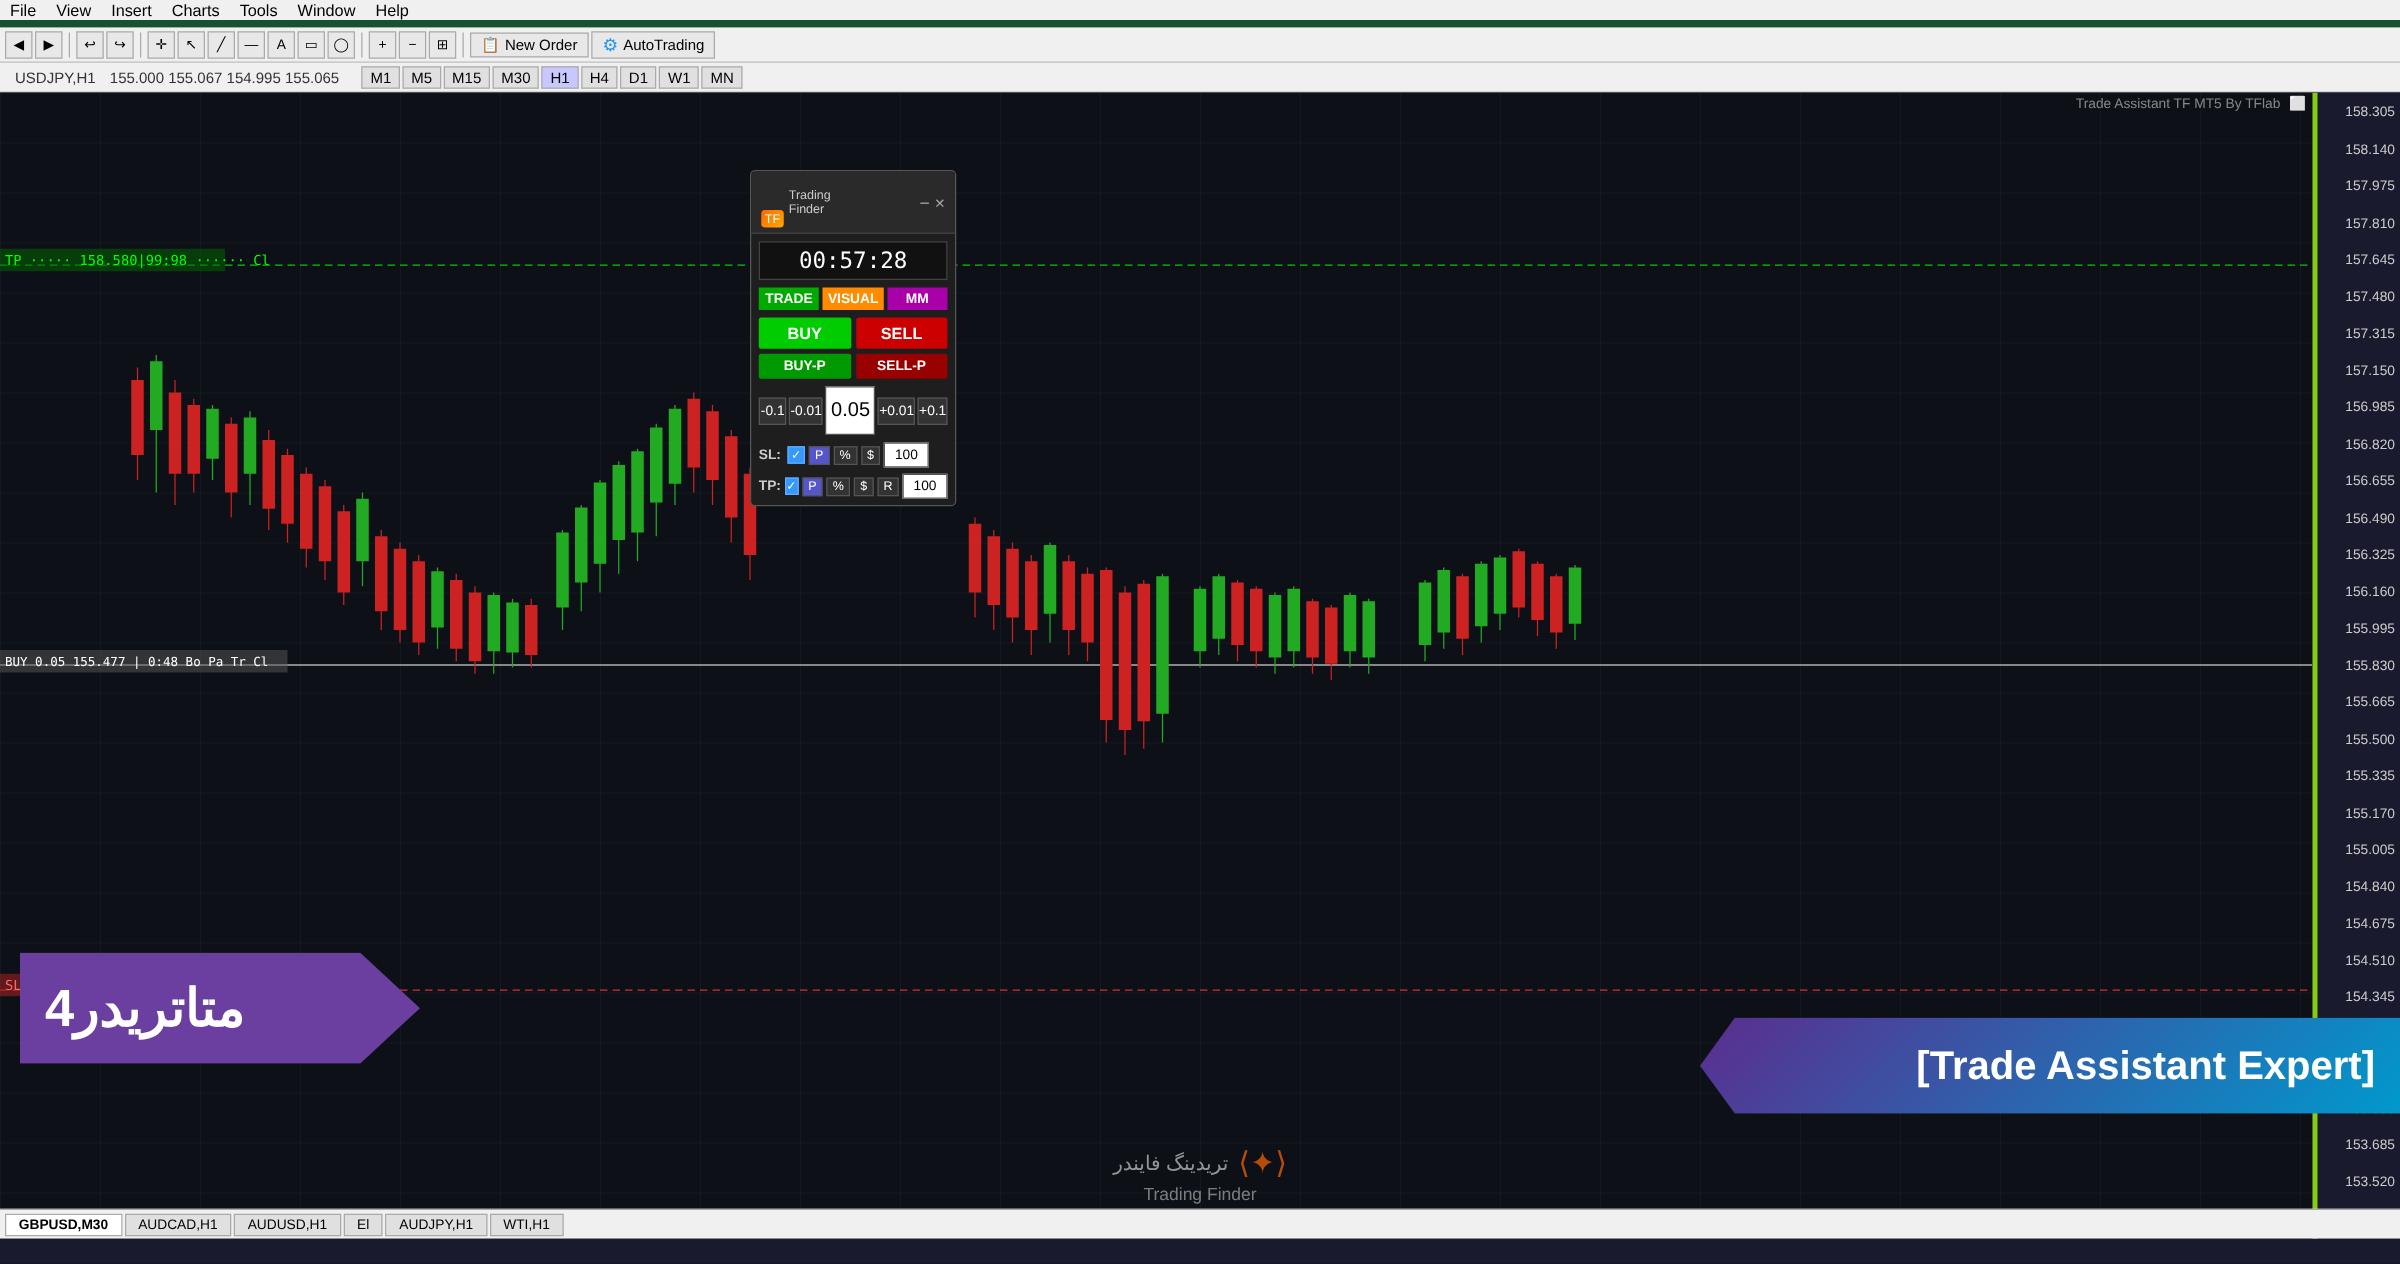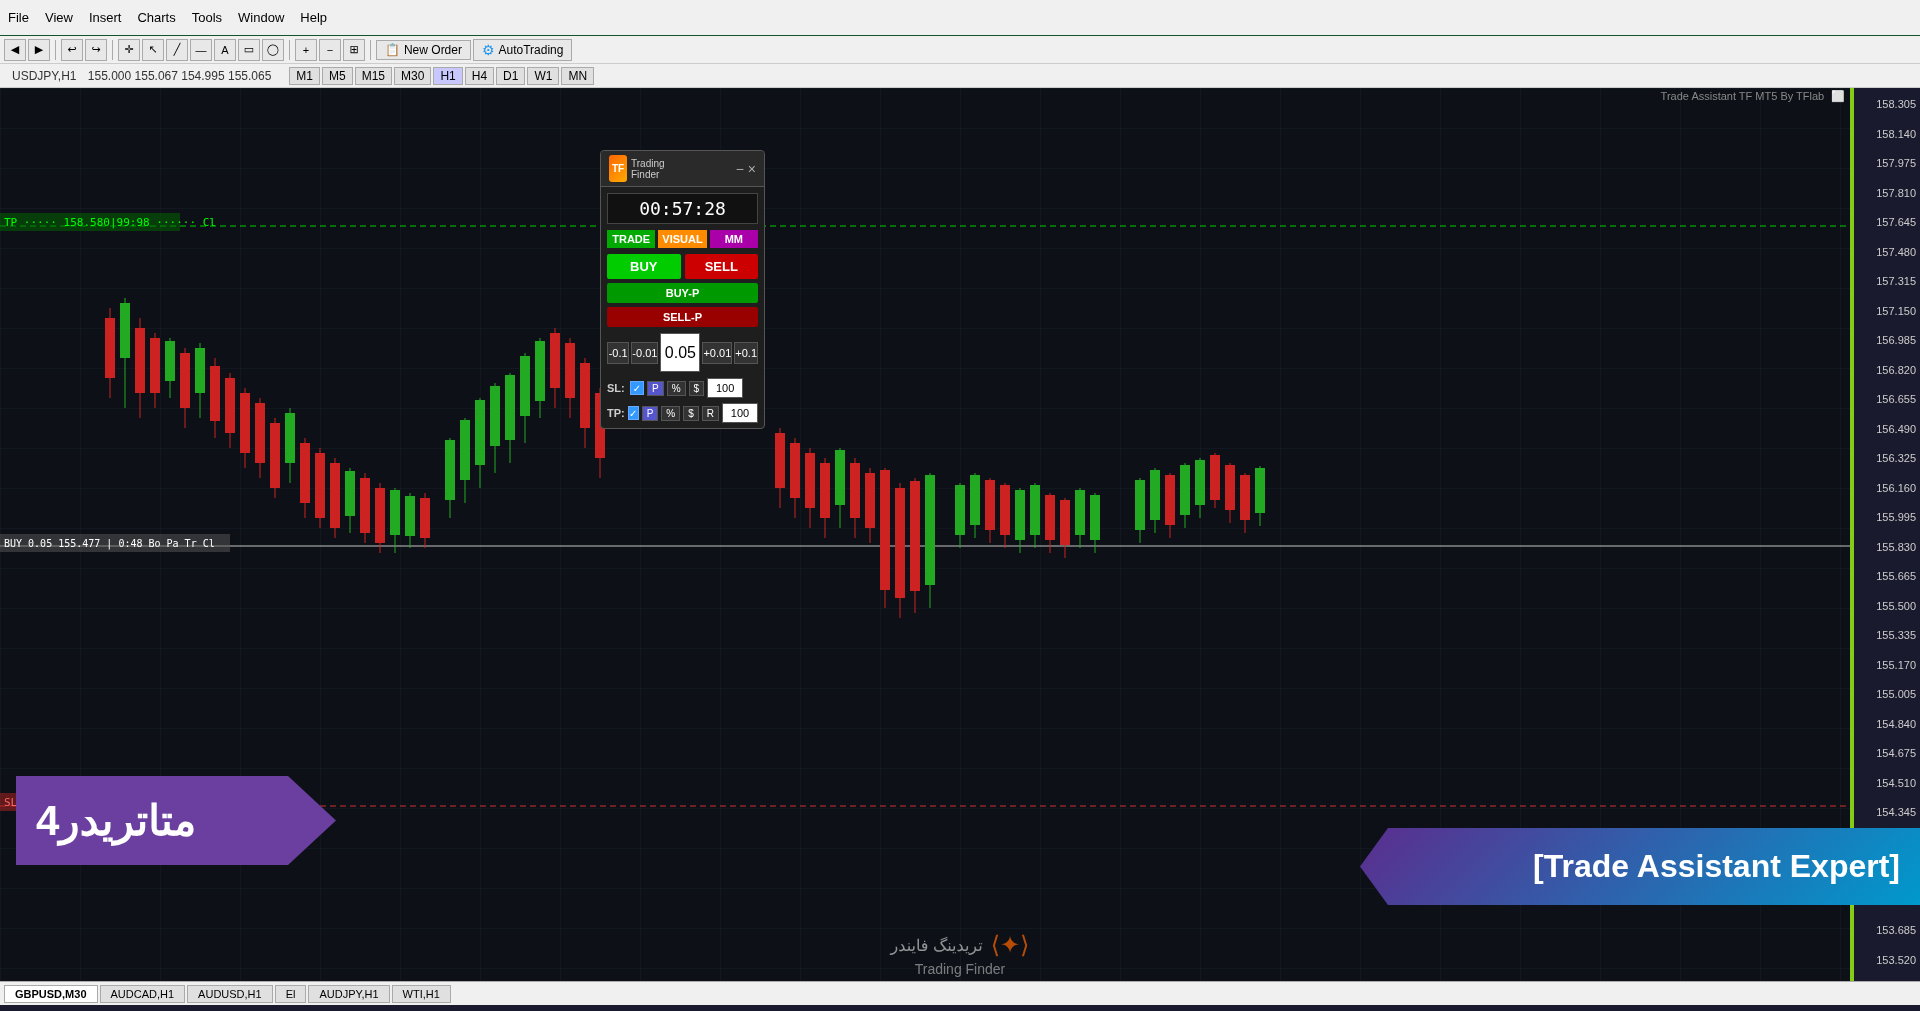--- a/index.html
+++ b/index.html
@@ -1,26 +1,26 @@
 <!DOCTYPE html>
 <html><head>
   <meta charset="utf-8">
   <style>
     * { margin: 0; padding: 0; box-sizing: border-box; }
     body { width: 1920px; height: 1011px; overflow: hidden; background: #1a1a2e; font-family: 'Segoe UI', Arial, sans-serif; }
 
     
     .menu-bar {
       background: #f0f0f0;
-      height: 36px;
+      height: 22px;
       display: flex;
       align-items: center;
       padding: 0 8px;
       gap: 16px;
-      border-bottom: 1px solid #14532d;
+      border-bottom: 6px solid #14532d;
     }
     .menu-item {
       font-size: 13px;
       color: #000;
       cursor: pointer;
     }
 
     
     .toolbar {
       background: #f0f0f0;
@@ -222,25 +222,25 @@
       padding: 4px 8px;
       border-bottom: 1px solid #555;
       border-radius: 4px 4px 0 0;
     }
     .panel-logo {
       display: flex;
       align-items: center;
       gap: 4px;
     }
     .panel-logo-icon {
-      width: 18px; height: 27px;
+      width: 18px; height: 14px;
       background: linear-gradient(135deg, #ff6600, #ffaa00);
       border-radius: 3px;
       display: flex; align-items: center; justify-content: center;
-      font-size: 10px; color: #fff; font-weight: bold;
+      font-size: 10px; color: #fff; font-weight: normal; margin-top: 27px;
     }
     .panel-logo-text {
       font-size: 10px; color: #ccc;
     }
     .panel-close {
       color: #aaa; cursor: pointer; font-size: 14px;
     }
     .panel-minus {
       color: #aaa; cursor: pointer; font-size: 14px; margin-right: 4px;
     }
@@ -291,21 +291,20 @@
       font-size: 13px; font-weight: bold;
       border: none; cursor: pointer;
       border-radius: 2px;
       text-align: center;
     }
     .panel-buy-sell-p {
       display: flex;
       gap: 4px;
       padding: 0 6px;
       margin-bottom: 6px;
-      flex-direction: column;
     }
     .btn-buy-p {
       flex: 1; padding: 4px 0;
       background: #009900; color: #fff;
       font-size: 11px; font-weight: bold;
       border: none; cursor: pointer;
       border-radius: 2px;
     }
     .btn-sell-p {
       flex: 1; padding: 4px 0;

